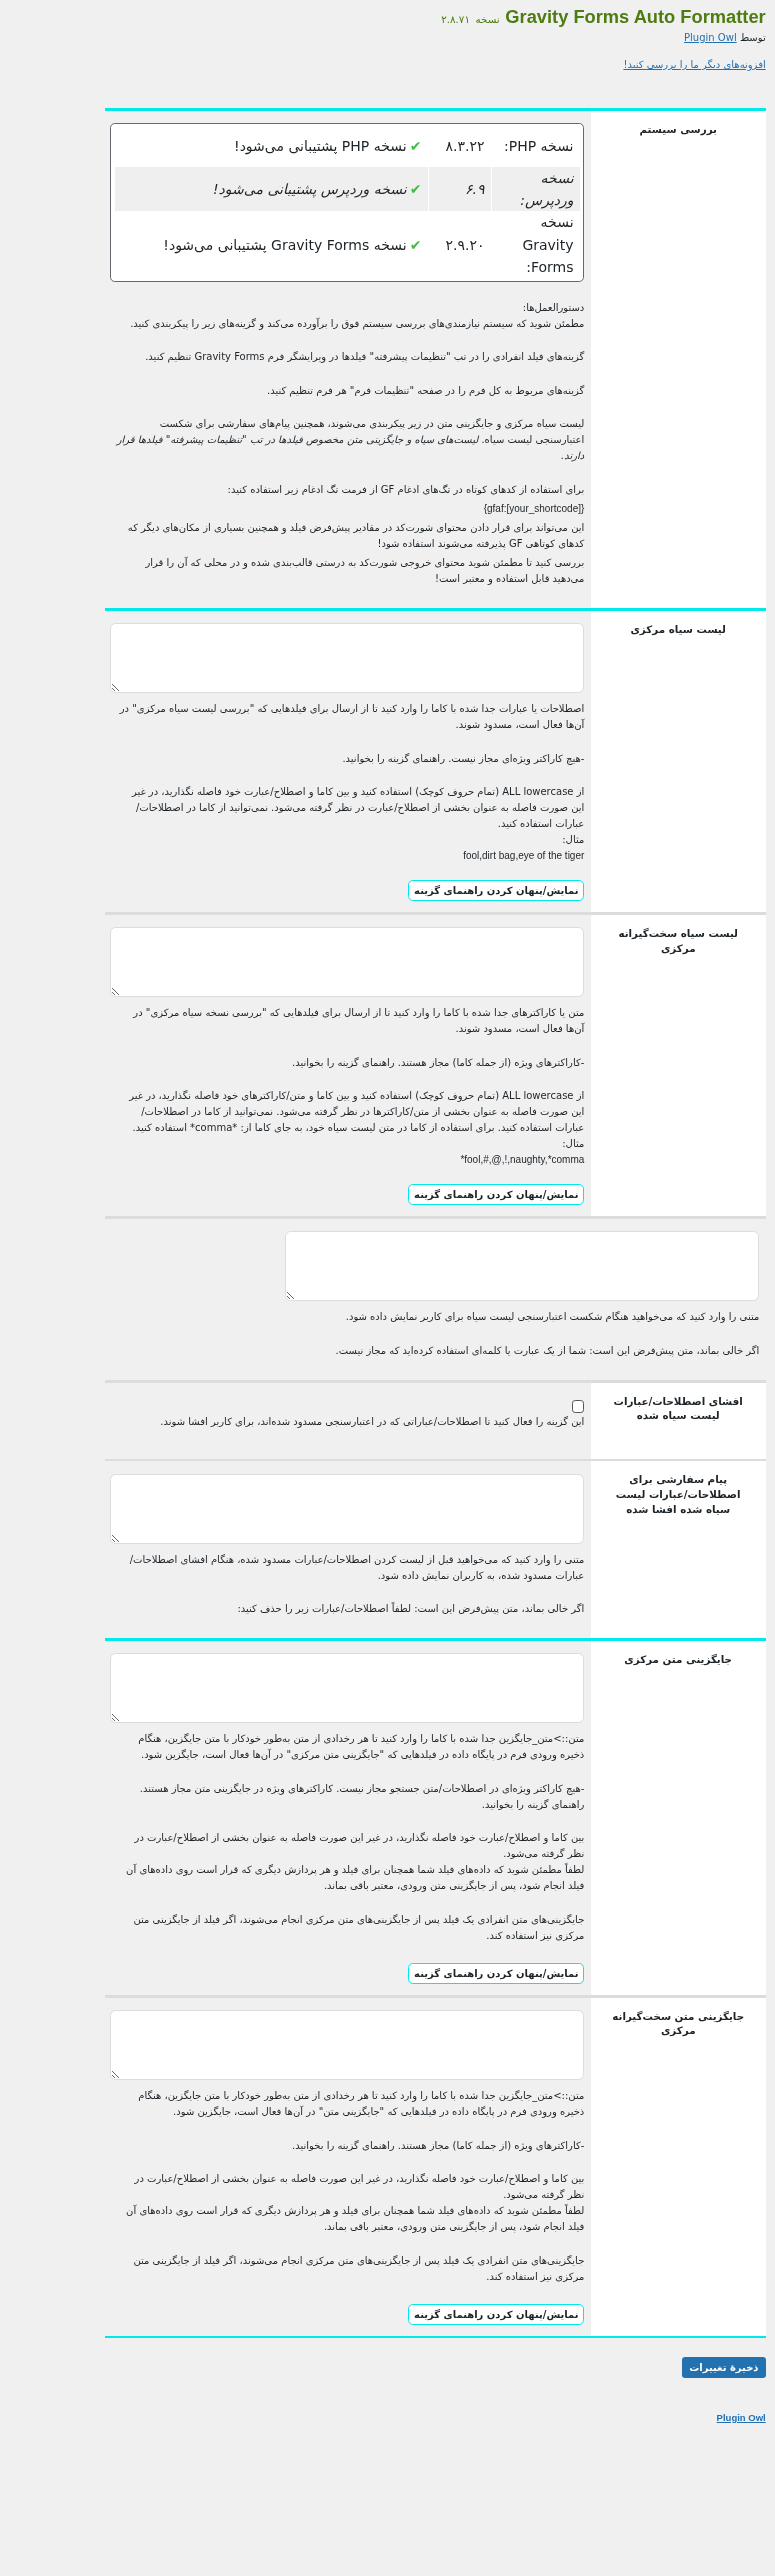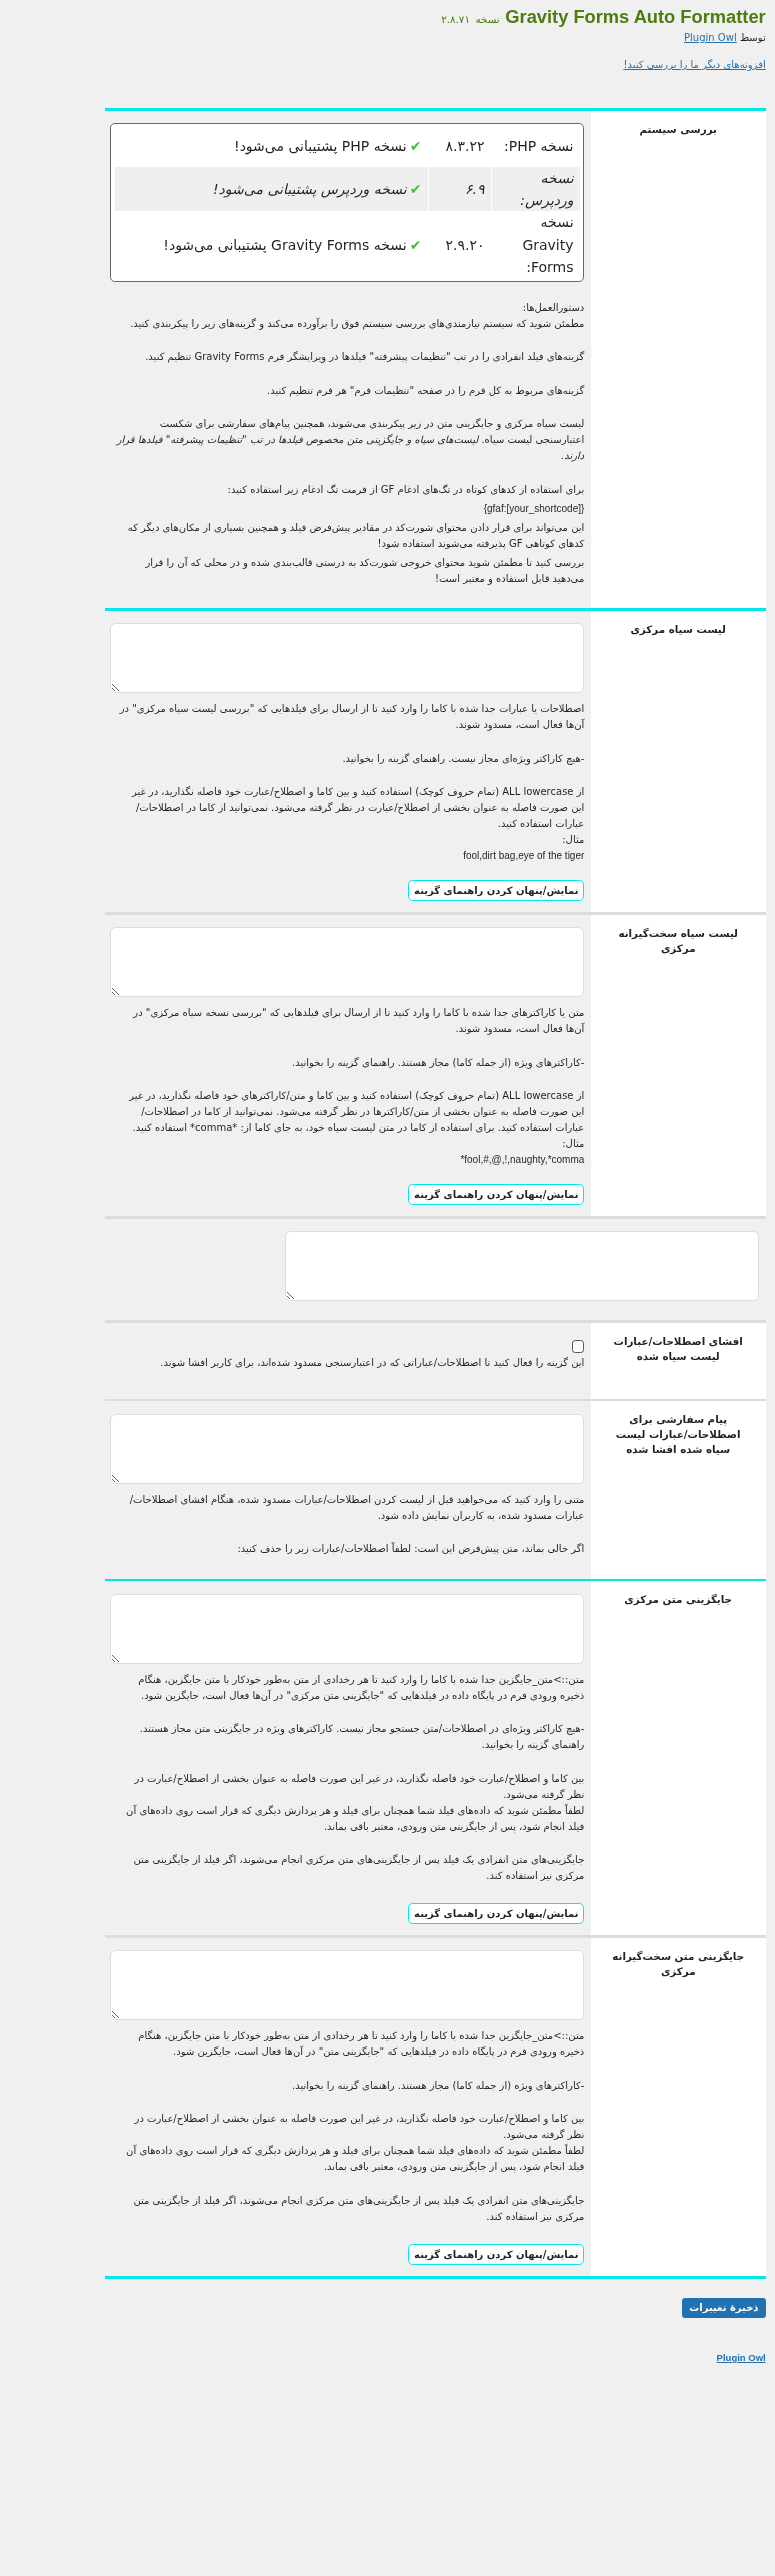--- a/index.html
+++ b/index.html
@@ -215,20 +215,24 @@
           <p style="margin-bottom:12.7px;"><span class="code">*fool,#,@,!,naughty,*comma</span></p>
         </div>
         <button type="button" class="help-btn">نمایش/پنهان کردن راهنمای گزینه</button>
       </div>
     </div>
 
     <div class="sep-gray"></div>
     <div class="row">
       <div class="td">
         <textarea class="ta" style=""></textarea>
+        <div class="desc">
+          <p style="margin-bottom:17.5px;">متنی را وارد کنید که می‌خواهید هنگام شکست اعتبارسنجی لیست سیاه برای کاربر نمایش داده شود.</p>
+          <p>اگر خالی بماند، متن پیش‌فرض این است: شما از یک عبارت یا کلمه‌ای استفاده کرده‌اید که مجاز نیست.</p>
+        </div>
       </div>
     </div>
 
     <div class="sep-gray"></div>
     <div class="row" style="min-height:76px;">
       <div class="th">افشای اصطلاحات/عبارات لیست سیاه شده</div>
       <div class="td">
         <input type="checkbox" class="cb" style="">
         <div class="desc">
           <p>این گزینه را فعال کنید تا اصطلاحات/عباراتی که در اعتبارسنجی مسدود شده‌اند، برای کاربر افشا شوند.</p>

